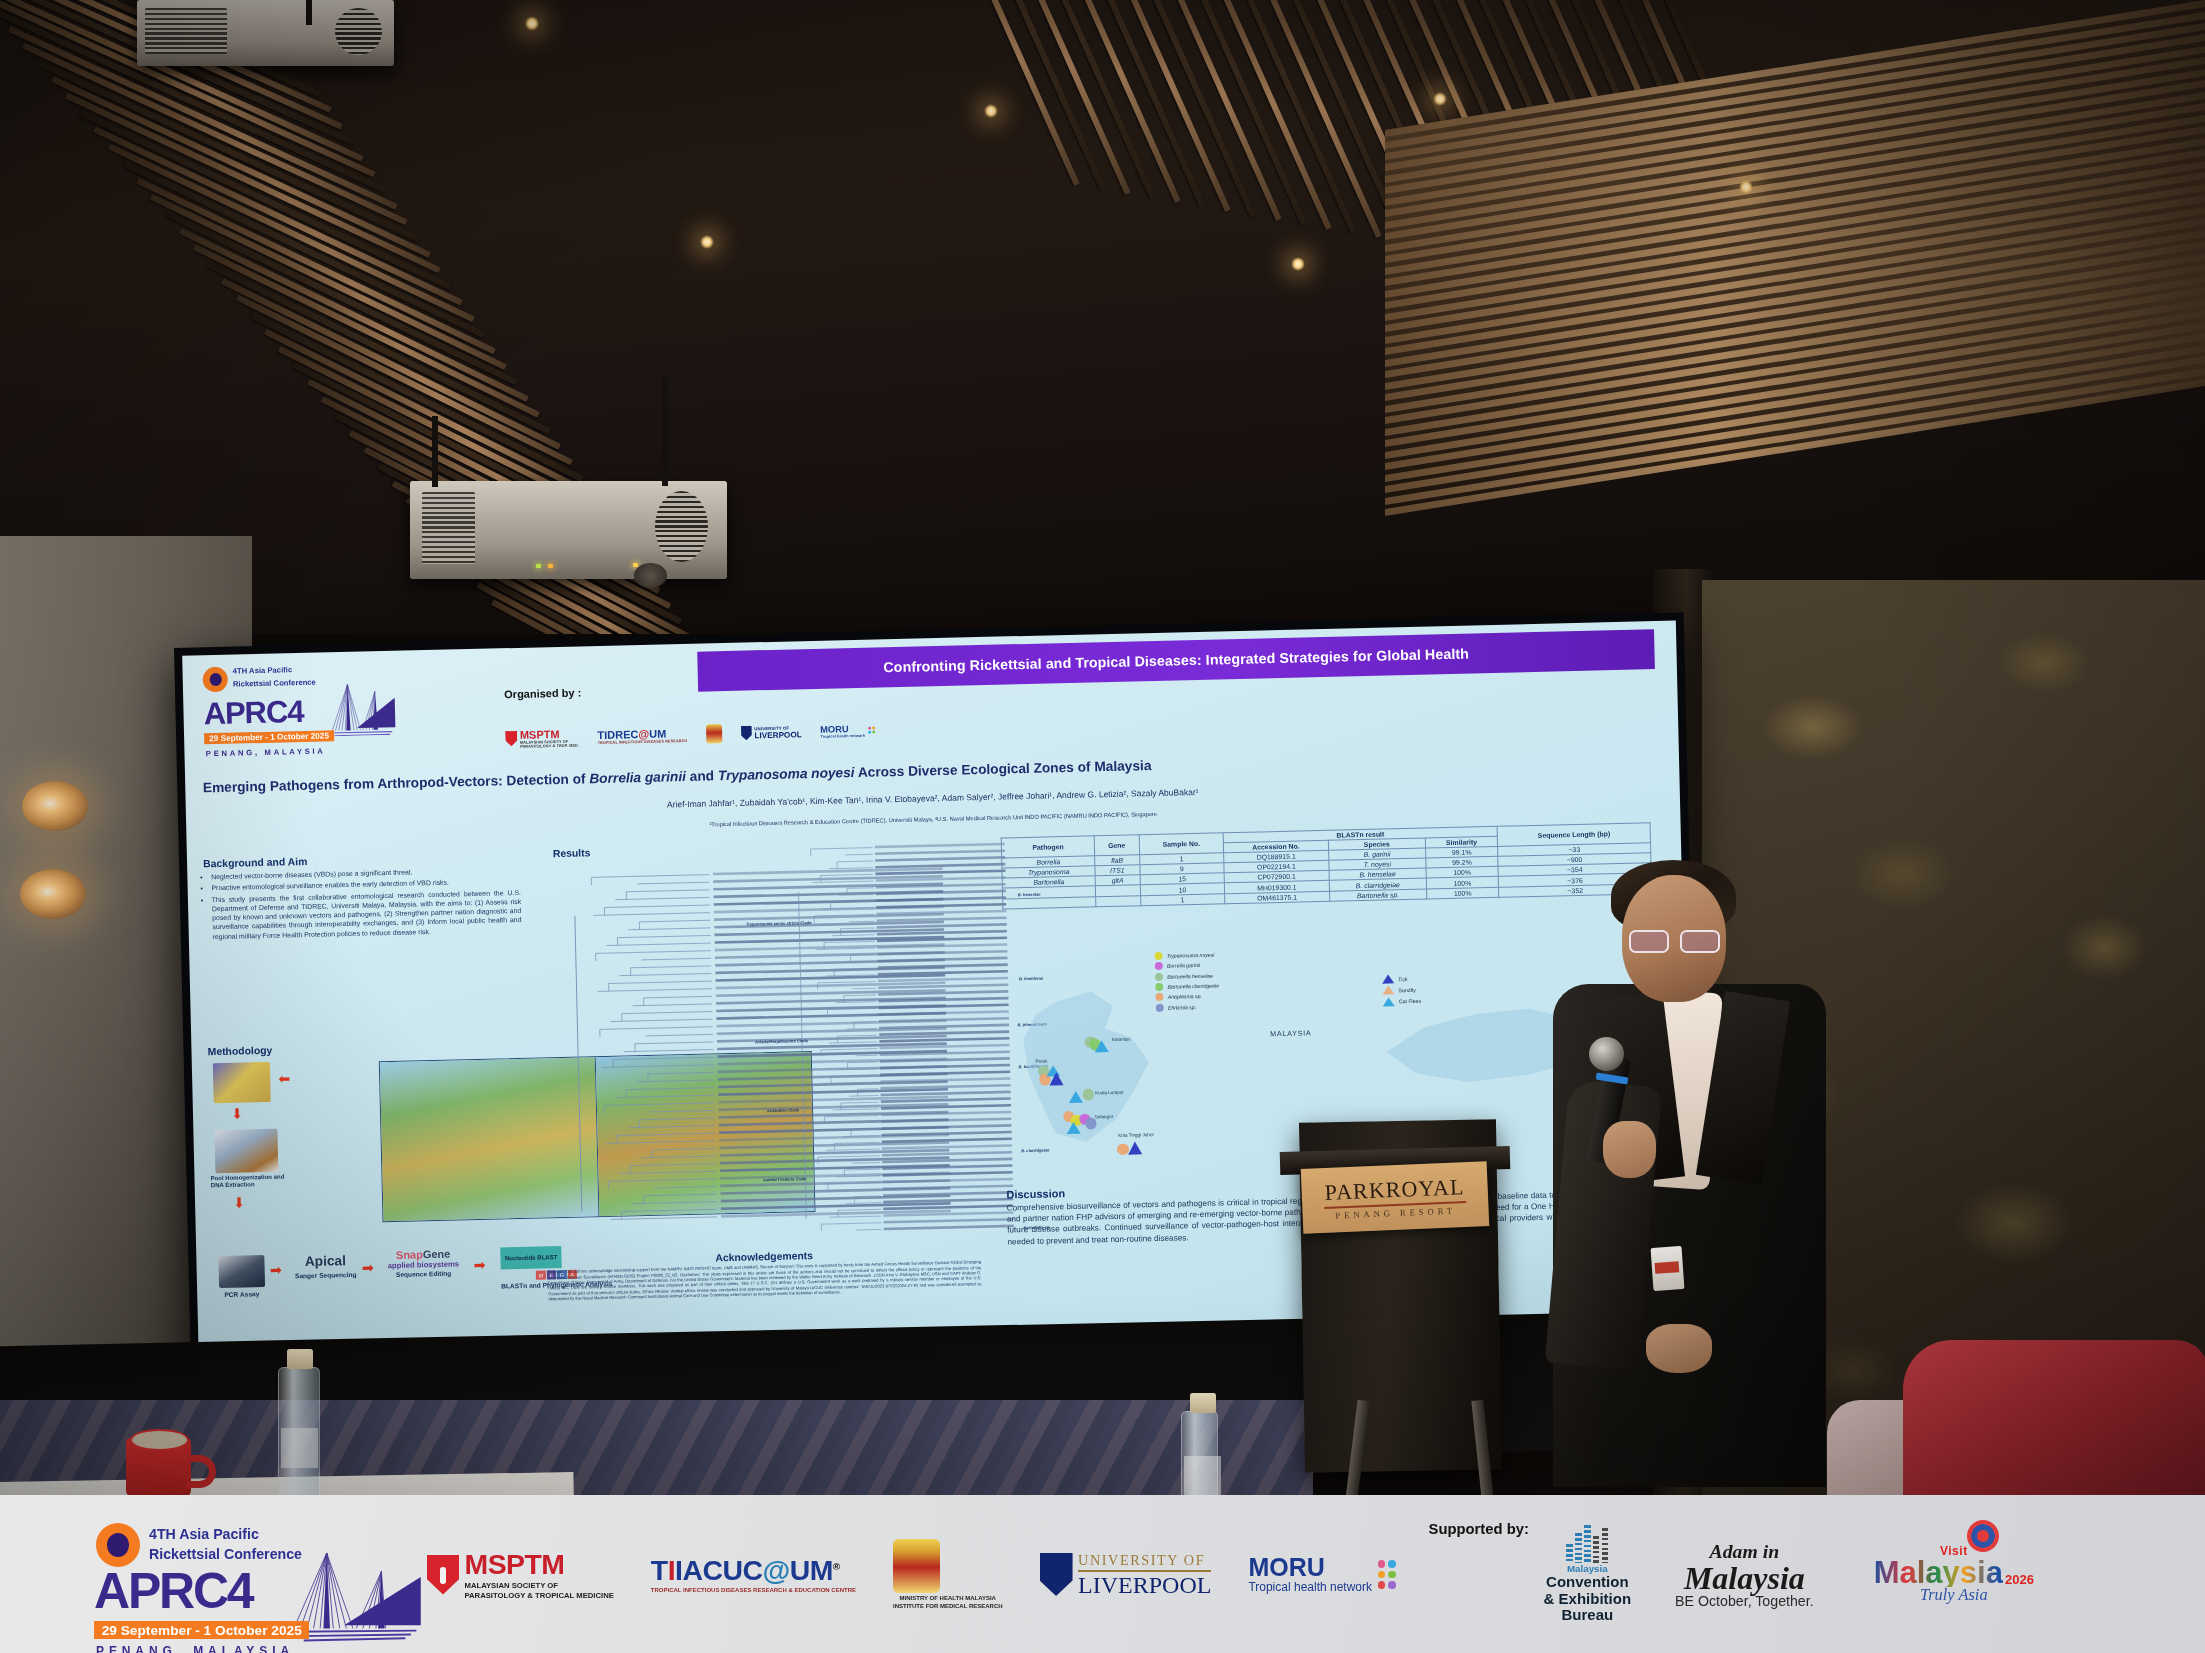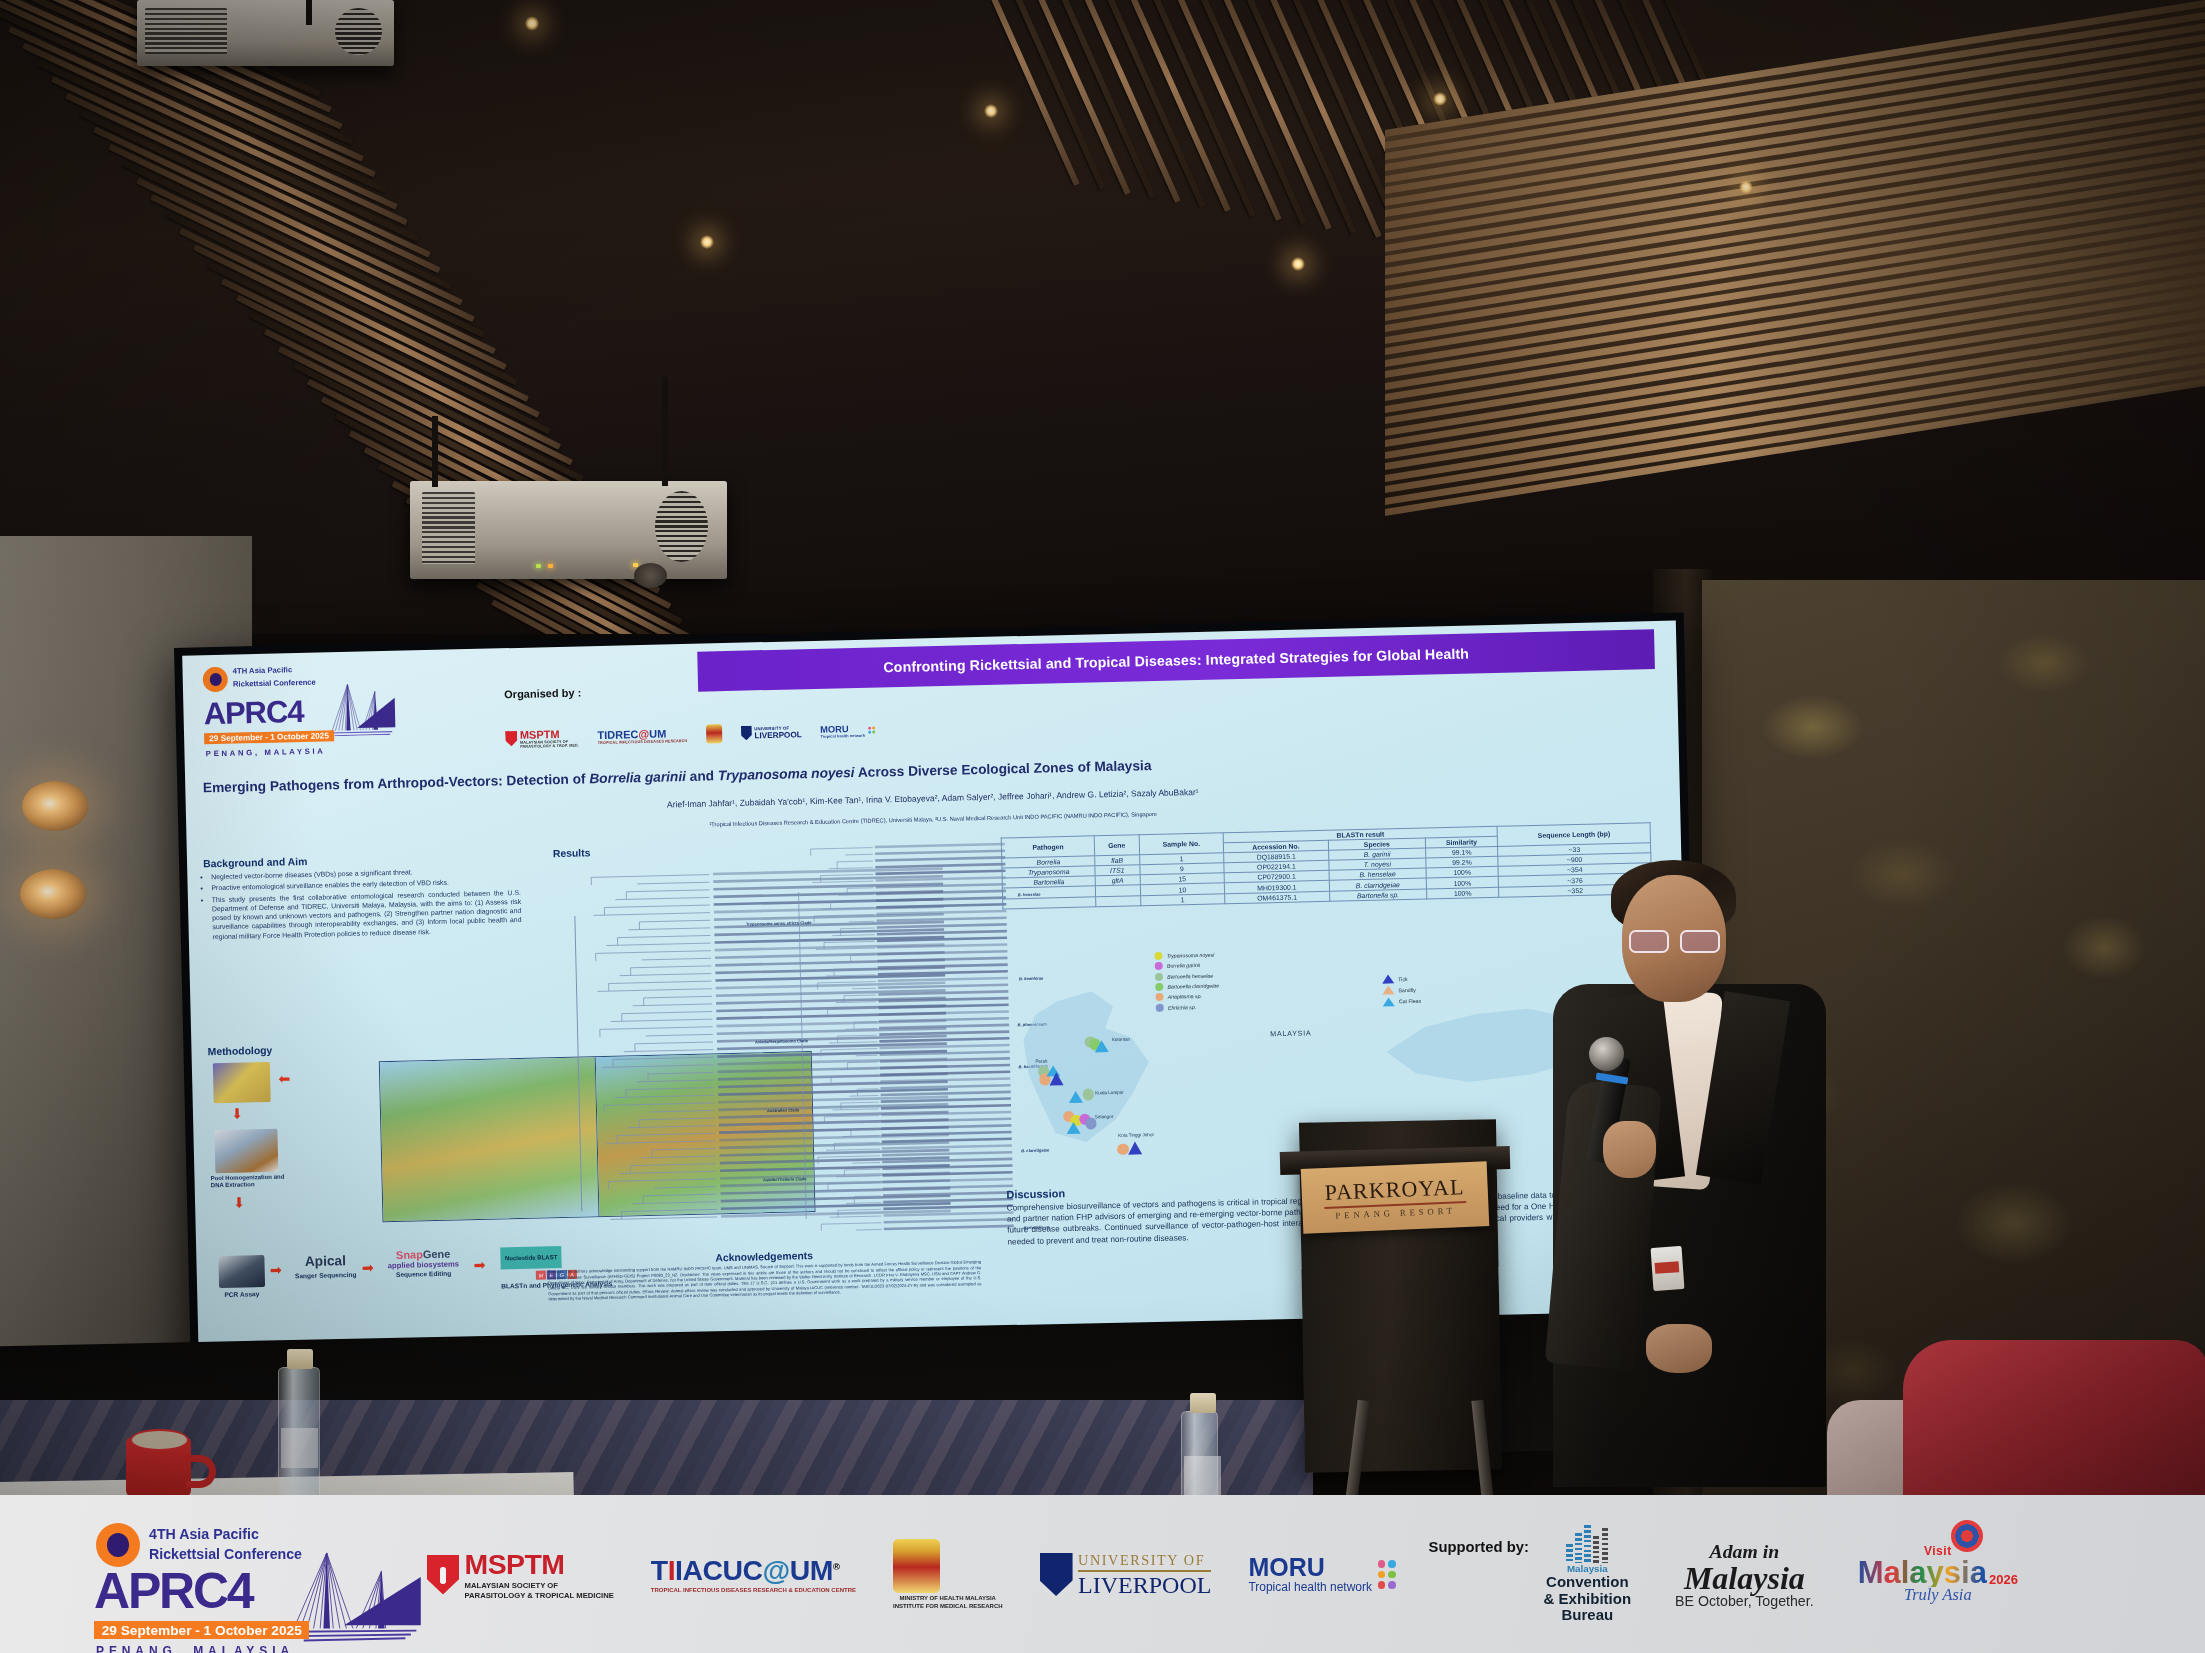--- a/index.html
+++ b/index.html
@@ -285,32 +285,32 @@
   .b-shield-red::after { content:""; position:absolute; left:13px; top:12px; width:5.5px; height:17.5px;
     background:#f2f2f2; border-radius:2.7px; }
   .b-shield-blue { width:33px; height:43px; background:#11256e; position:relative;
     clip-path:polygon(0 0,100% 0,100% 64%,50% 100%,0 64%); }
   .b-crest { width:47px; height:54px; border-radius:5.5px;
     background:linear-gradient(180deg,#efd055 0%, #d8a32f 22%, #b8281f 52%, #f1d870 100%); }
   .b-moru { display:grid; grid-template-columns:repeat(2,7.7px); gap:2.7px; }
   .b-moru i { width:7.7px; height:7.7px; border-radius:50%; display:block; }
 
   .b-supcol { position:relative; width:115px; height:100%; }
-  .b-supcol .lbl { position:absolute; left:0; top:44px; font-size:14.8px; font-weight:700; color:#111; }
+  .b-supcol .lbl { position:absolute; left:0; top:26px; font-size:14.8px; font-weight:700; color:#111; }
   .mceb { text-align:center; }
   .mceb .bars { display:flex; align-items:flex-end; gap:2.2px; justify-content:center; height:38px; }
   .mceb .bars i { width:6.6px; display:block;
     background:repeating-linear-gradient(180deg,#2b7fb5 0 2.7px, transparent 2.7px 4.9px); }
   .mceb .t1 { font-size:9.8px; color:#2b7fb5; font-weight:700; }
   .mceb .t2 { font-size:15px; font-weight:800; color:#123; line-height:1.12; }
   .mim { text-align:center; font-family:"Liberation Serif", serif; }
   .mim .l1 { font-size:19.7px; font-style:italic; font-weight:700; color:#1a1a1a; }
   .mim .l2 { font-size:32px; font-style:italic; font-weight:700; color:#1a1a1a; line-height:.95; }
   .mim .l3 { font-size:14.2px; color:#2a2a2a; font-family:"Liberation Sans",sans-serif; }
-  .vm { text-align:center; position:relative; }
+  .vm { text-align:center; position:relative;margin-left:16px; }
   .vm .flower { position:absolute; left:58%; top:-24px; width:32px; height:32px; border-radius:50%;
     background:radial-gradient(circle,#e23b3b 0 26%,#2e54a8 26% 52%,#e23b3b 52% 74%,#2e54a8 74%); }
   .vm .l1 { font-size:12px; font-weight:800; color:#d22; letter-spacing:0.5px; }
   .vm .l2 { font-size:31px; font-weight:800; line-height:.95;
     background:linear-gradient(92deg,#1f4fa0,#e23b3b 26%,#1f8a4c 48%,#f0a024 70%,#1f4fa0 94%);
     -webkit-background-clip:text; background-clip:text; color:transparent; }
   .vm .yr { font-size:13px; font-weight:800; color:#d22; }
   .vm .l3 { font-size:16.4px; font-style:italic; color:#2e54a8;
     font-family:"Liberation Serif", serif; margin-top:-2.2px; }
 

